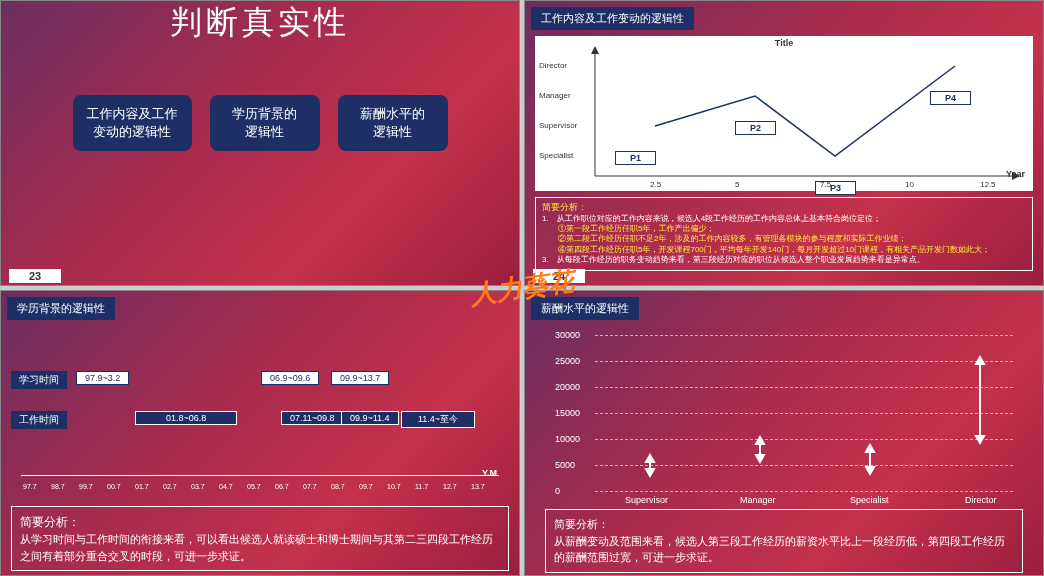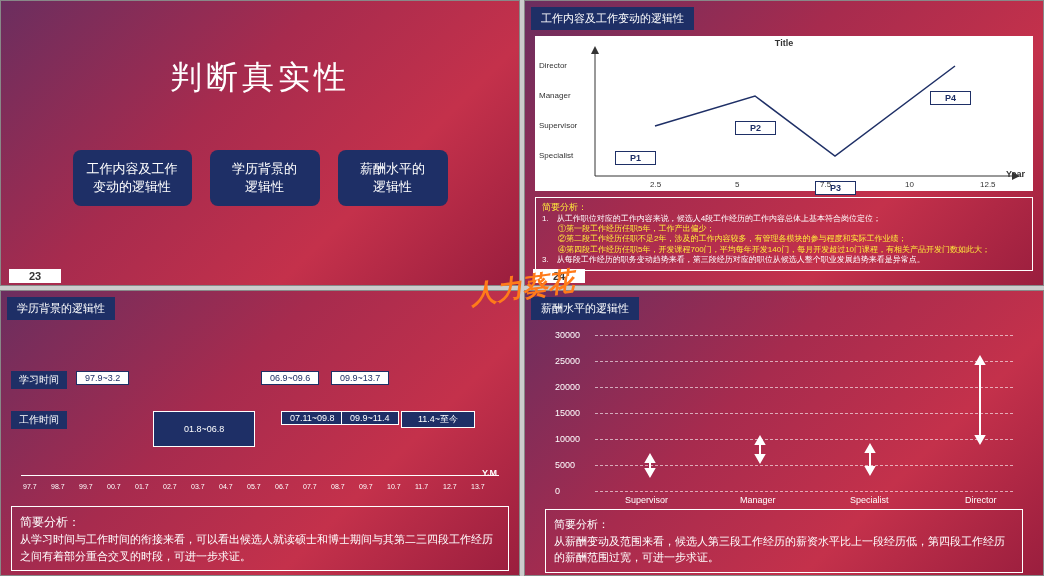--- a/index.html
+++ b/index.html
@@ -34,21 +34,20 @@
     font-size: 11px;
     font-weight: bold;
     padding: 1px 20px;
   }
   
   .s1-title {
     color: #fff;
     font-size: 32px;
     font-weight: normal;
     text-align: center;
-    margin-top: 55px;
     letter-spacing: 4px;
   }
   .s1-pills {
     display: flex;
     justify-content: center;
     gap: 18px;
     margin-top: 50px;
   }
   .pill {
     background: #1e2f66;
@@ -232,21 +231,21 @@
   </div>
 
   <div class="slide">
     <div class="s3-header">学历背景的逻辑性</div>
     <div class="s3-body">
       <div class="s3-label" style="top:35px;left:0">学习时间</div>
       <div class="s3-label" style="top:75px;left:0">工作时间</div>
       <div class="s3-box" style="top:35px;left:65px">97.9~3.2</div>
       <div class="s3-box" style="top:35px;left:250px">06.9~09.6</div>
       <div class="s3-box" style="top:35px;left:320px">09.9~13.7</div>
-      <div class="s3-box dark" style="top:75px;left:142px;padding:12px 30px">01.8~06.8</div>
+      <div class="s3-box dark" style="top:75px;left:124px;padding:1px 30px">01.8~06.8</div>
       <div class="s3-box dark" style="top:75px;left:270px">07.11~09.8</div>
       <div class="s3-box dark" style="top:75px;left:330px">09.9~11.4</div>
       <div class="s3-box dark" style="top:75px;left:390px;padding:1px 16px">11.4~至今</div>
       <div class="s3-axis"></div>
       <span class="s3-ym">Y.M</span>
       <span class="s3-tick" style="left:12px">97.7</span>
       <span class="s3-tick" style="left:40px">98.7</span>
       <span class="s3-tick" style="left:68px">99.7</span>
       <span class="s3-tick" style="left:96px">00.7</span>
       <span class="s3-tick" style="left:124px">01.7</span>

